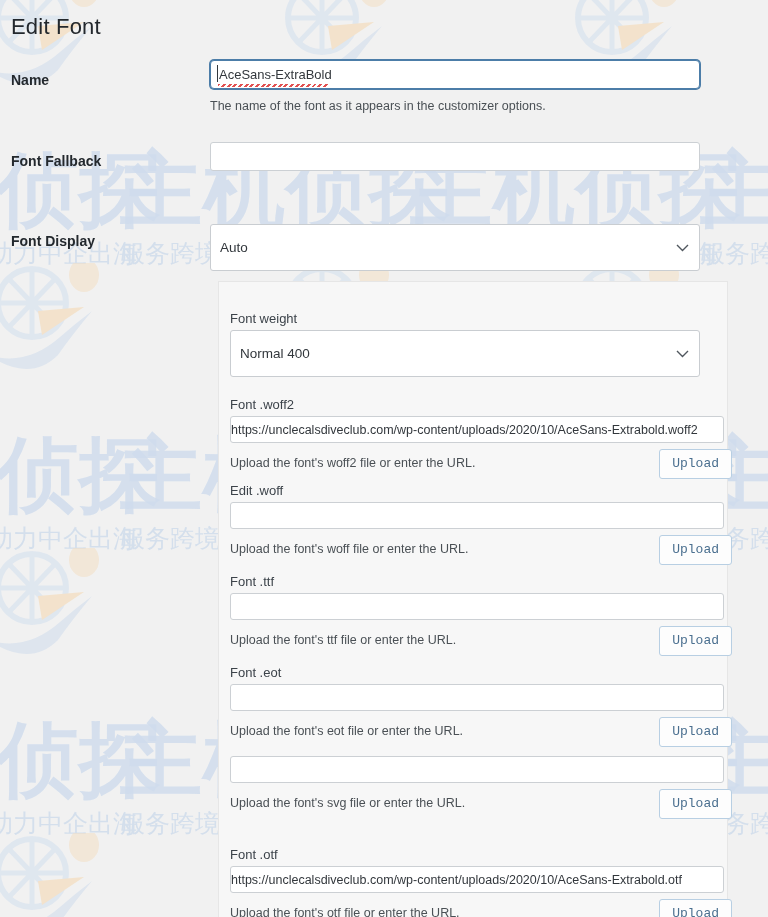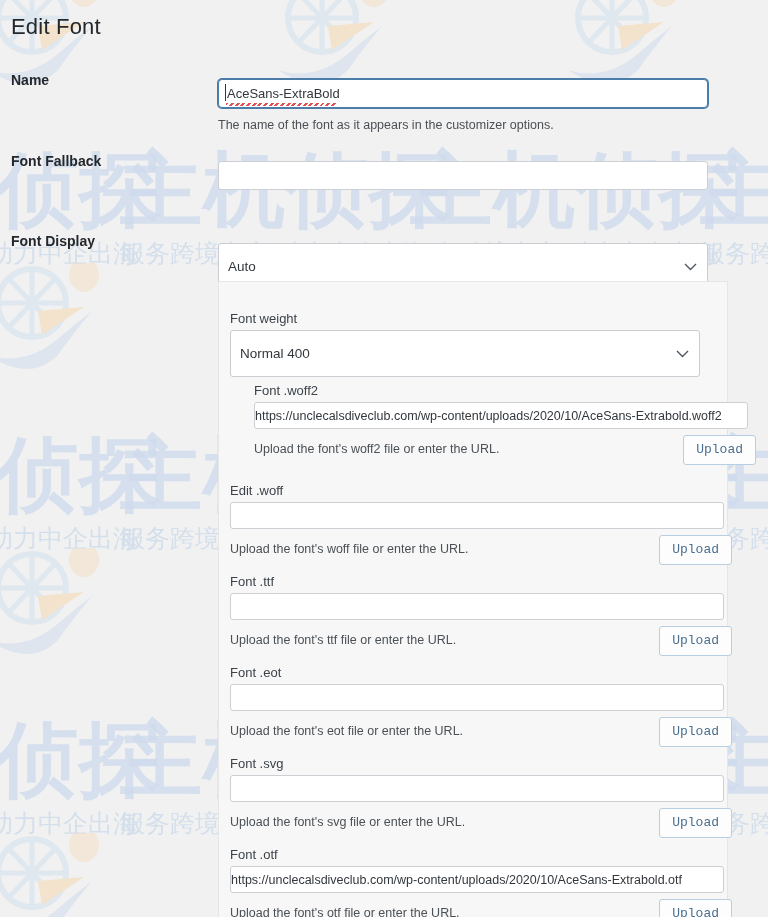--- a/index.html
+++ b/index.html
@@ -80,21 +80,21 @@
   
   .form-row { position: absolute; left: 0; width: 768px; }
   .row-label {
     position: absolute;
     left: 11px;
     font-size: 14px;
     font-weight: 600;
     color: #23282d;
     white-space: nowrap;
   }
-  .field-col { position: absolute; left: 218px; margin-top: 19px; }
+  .field-col { position: absolute; left: 210px; }
 
   .txt {
     width: 490px;
     height: 29px;
     border: 1px solid #ccd0d4;
     border-radius: 3px;
     background: #fff;
     font-family: "Liberation Sans", sans-serif;
     font-size: 13px;
     color: #32373c;
@@ -400,21 +400,21 @@
       <div class="sel-wrap">
         <select class="sel wsel">
           <option>Normal 400</option>
         </select>
         <svg class="chev" viewBox="0 0 13 9">
           <path d="M1 1.6 L6.5 7 L12 1.6" fill="none" stroke="#50575e" stroke-width="1.4"></path>
         </svg>
       </div>
     </div>
 
-    <div class="pfield" style="top:101px;margin-left:24px;">
+    <div class="pfield" style="top:115px;">
       <div class="plabel">Font .woff2</div>
       <input class="ptxt" type="text" value="https://unclecalsdiveclub.com/wp-content/uploads/2020/10/AceSans-Extrabold.woff2" style="">
       <div class="pfoot">
         <span class="help">Upload the font's woff2 file or enter the URL.</span>
         <span class="upload-btn">Upload</span>
       </div>
     </div>
 
     <div class="pfield" style="top:201px;">
       <div class="plabel">Edit .woff</div>
@@ -437,21 +437,20 @@
     <div class="pfield" style="top:383px;">
       <div class="plabel">Font .eot</div>
       <input class="ptxt" type="text" value="" style="">
       <div class="pfoot">
         <span class="help">Upload the font's eot file or enter the URL.</span>
         <span class="upload-btn">Upload</span>
       </div>
     </div>
 
     <div class="pfield" style="top:474px;">
-      <div class="plabel">Font .svg</div>
       <input class="ptxt" type="text" value="" style="">
       <div class="pfoot">
         <span class="help">Upload the font's svg file or enter the URL.</span>
         <span class="upload-btn">Upload</span>
       </div>
     </div>
 
     <div class="pfield" style="top:565px;">
       <div class="plabel">Font .otf</div>
       <input class="ptxt" type="text" value="https://unclecalsdiveclub.com/wp-content/uploads/2020/10/AceSans-Extrabold.otf" style="">

